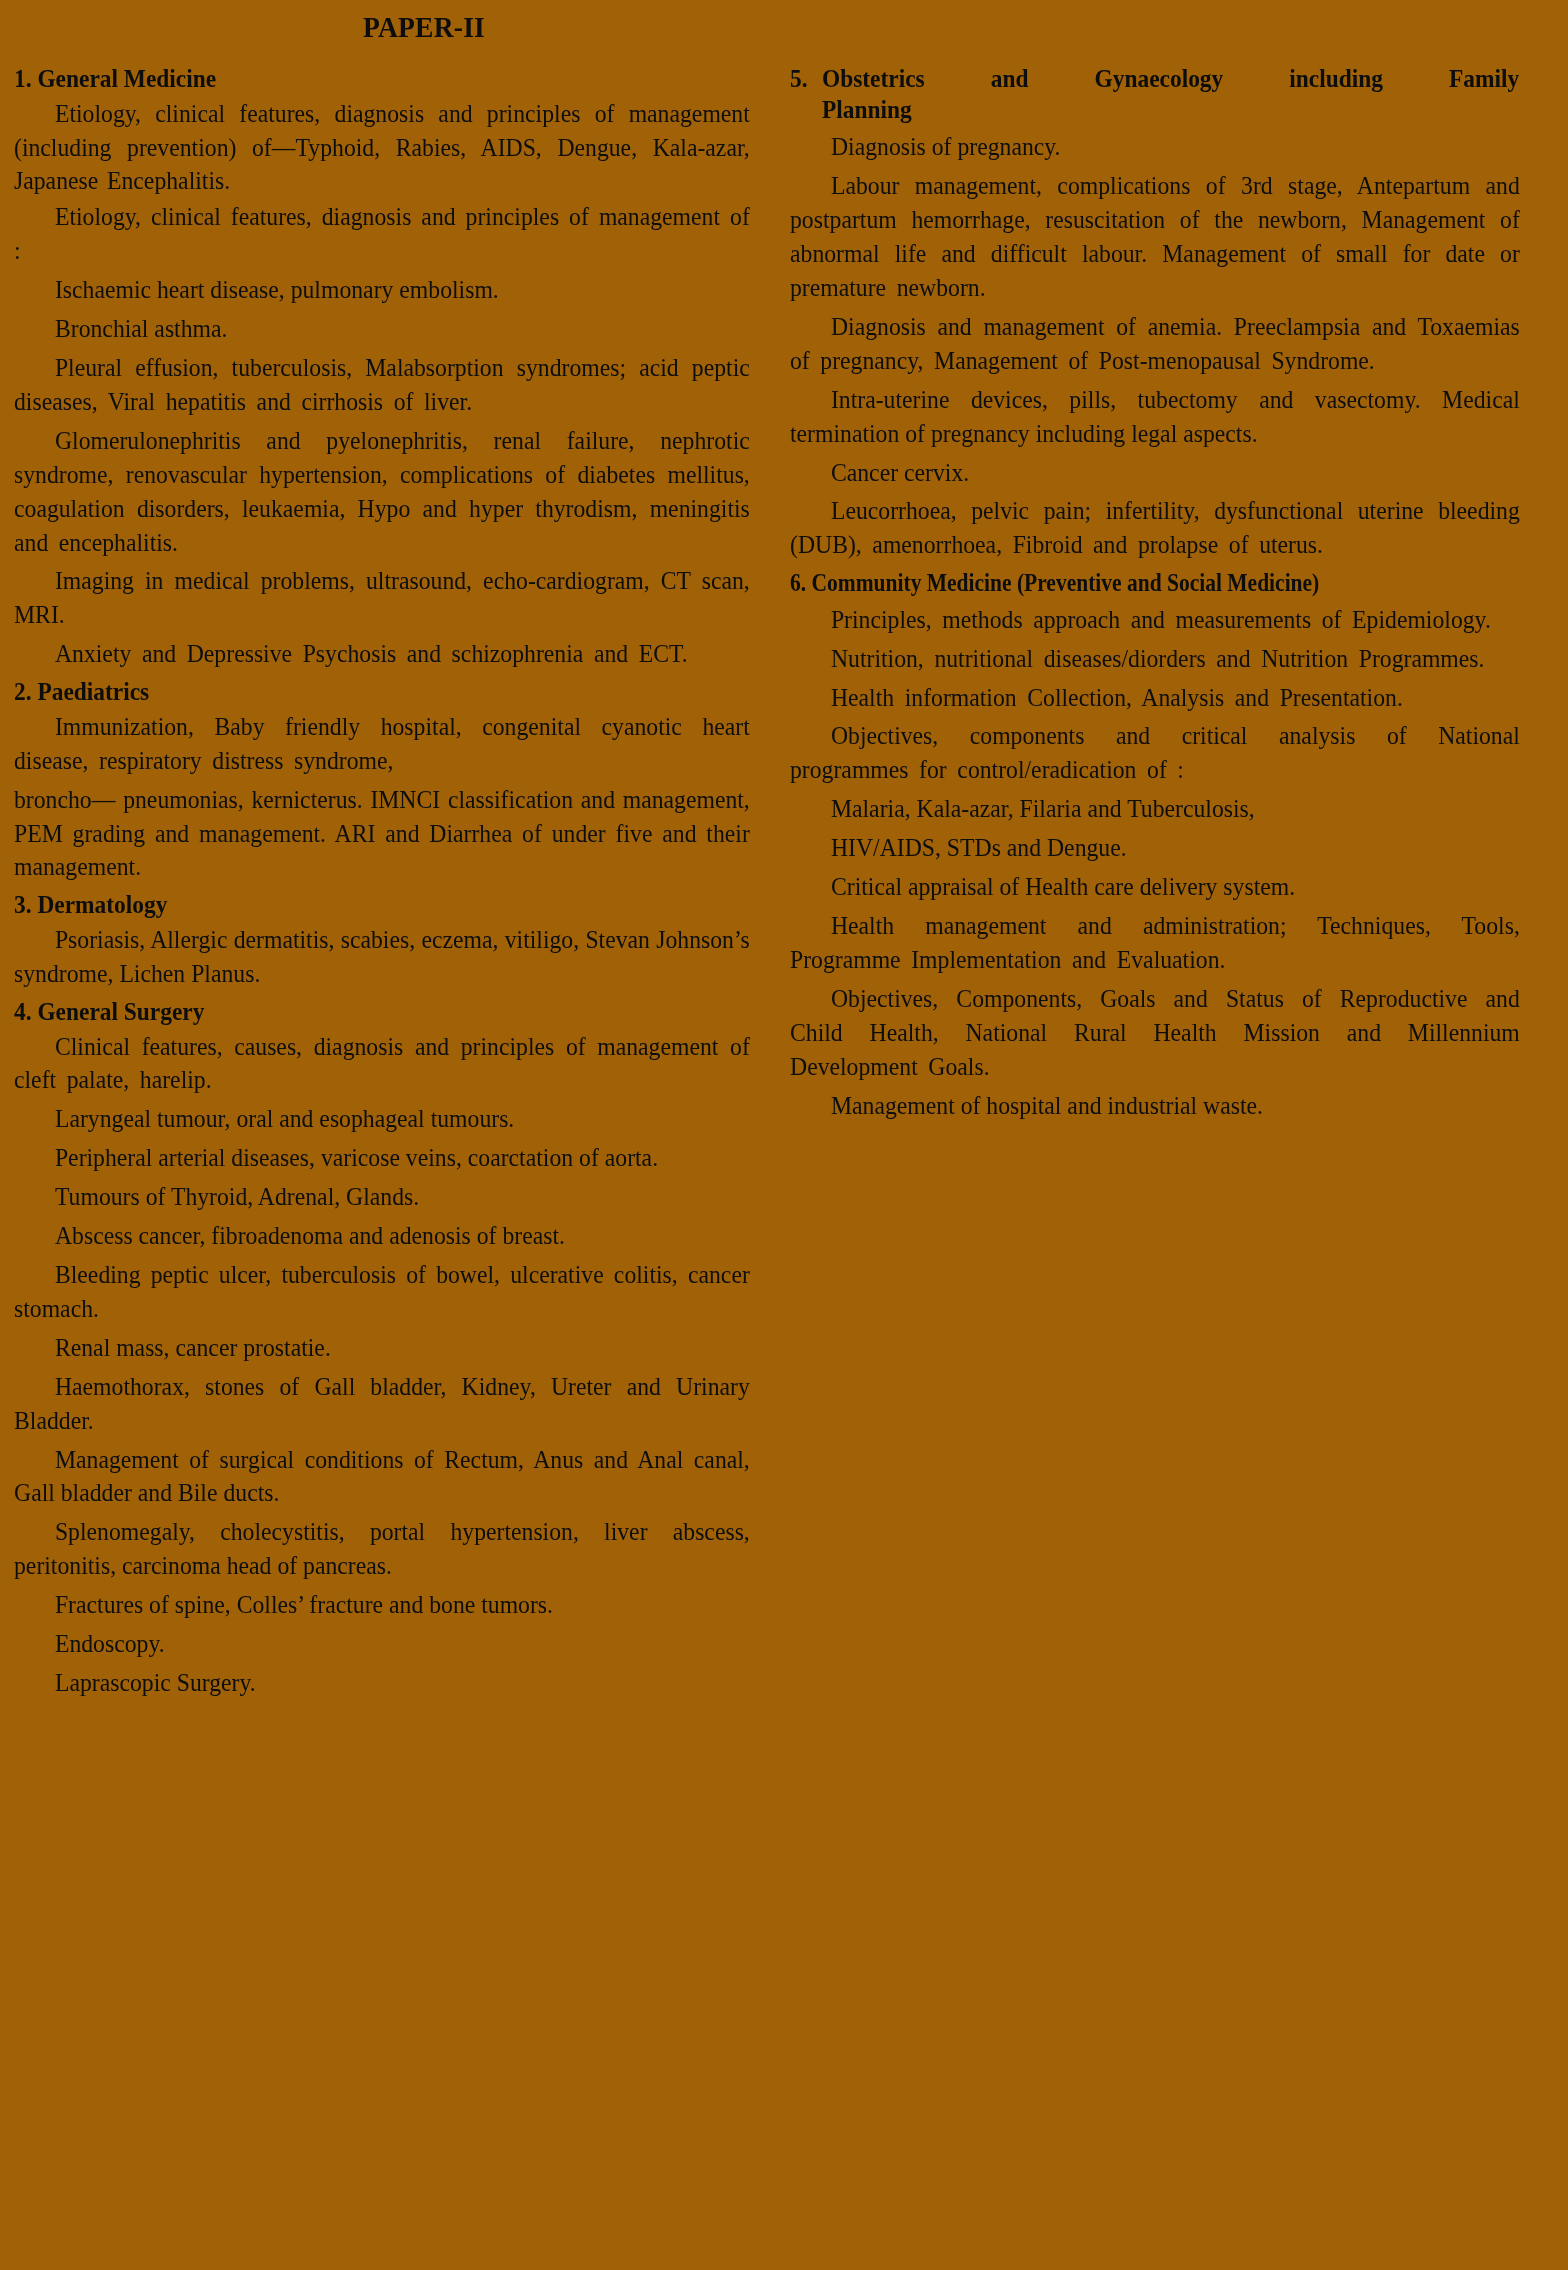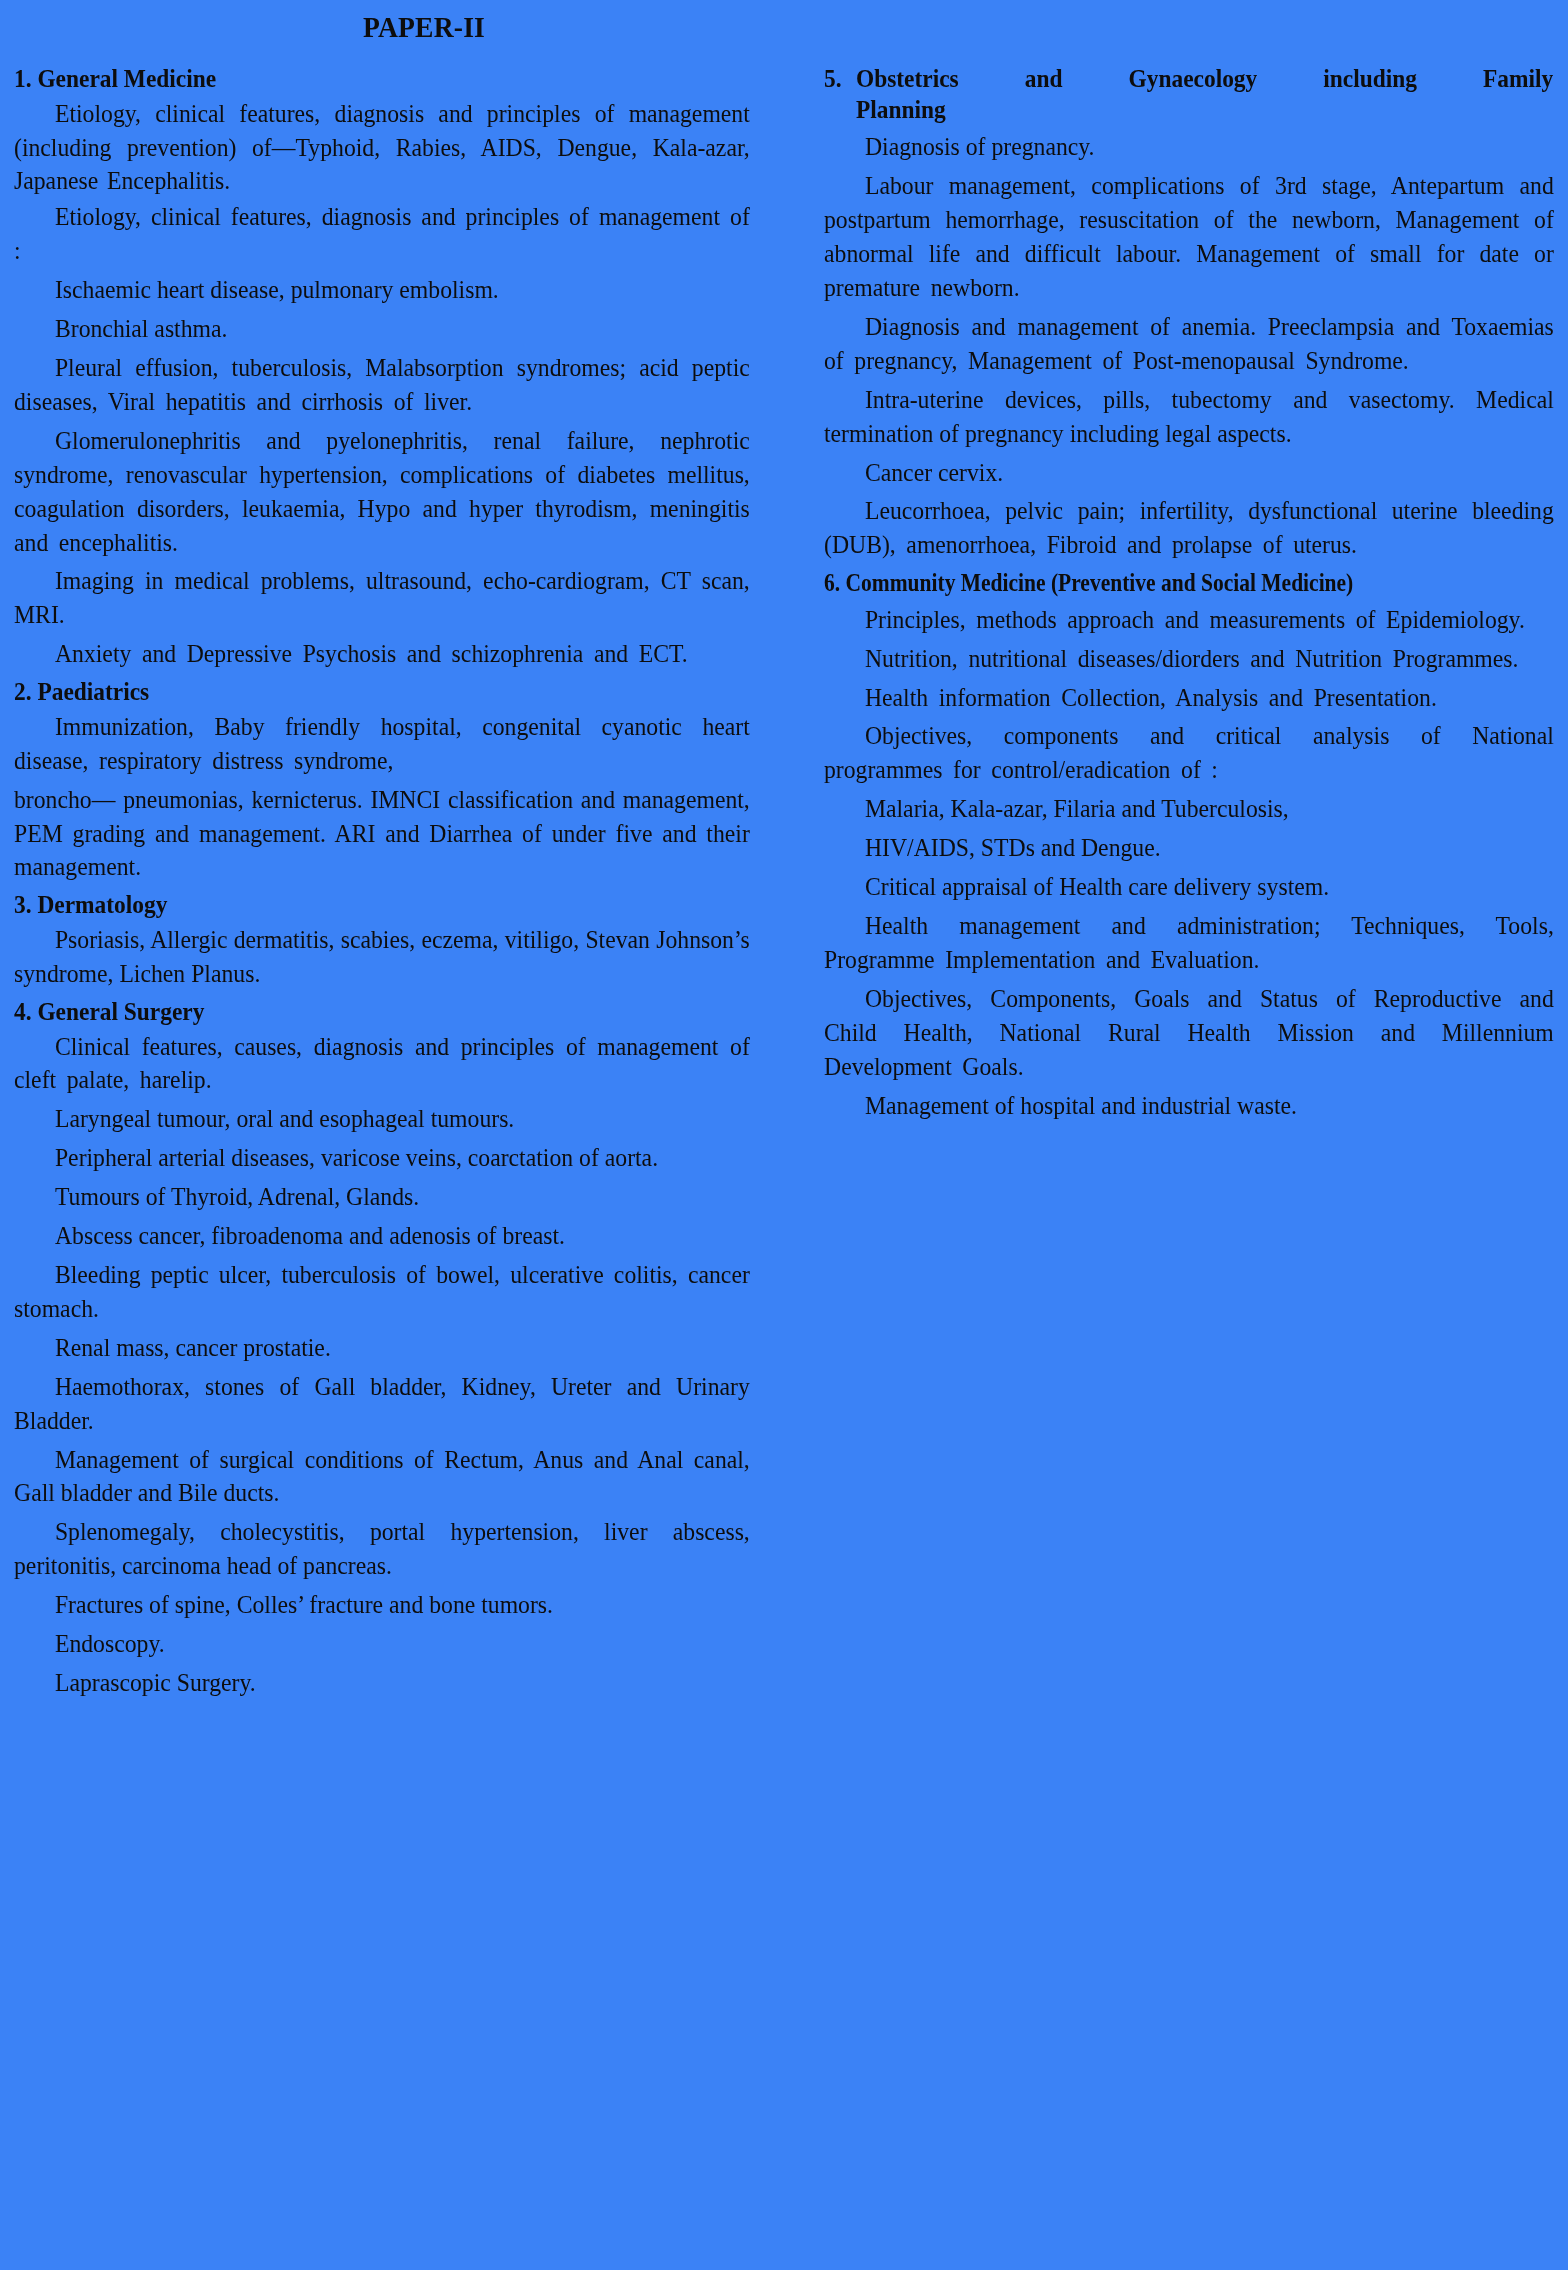--- a/index.html
+++ b/index.html
@@ -11,21 +11,21 @@
     width: 1568px;
     height: 2270px;
     font-family: "Liberation Serif", "DejaVu Serif", serif;
     color: #0d0d0d;
     overflow: hidden;
   }
   .page {
     position: relative;
     width: 1568px;
     height: 2270px;
-    background: #3b82f6;
+    background: #a16207;
     box-sizing: border-box;
     padding: 0;
   }
   .paper-title {
     position: absolute;
     top: 10px;
     left: 14px;
     width: 820px;
     text-align: center;
     font-weight: bold;
@@ -33,21 +33,21 @@
     letter-spacing: 0.2px;
     transform: scaleX(0.92);
     transform-origin: center top;
   }
   .columns {
     position: absolute;
     top: 58px;
     left: 14px;
     width: 1540px;
     display: flex;
-    gap: 74px;
+    gap: 40px;
     align-items: flex-start;
   }
   .col {
     width: 736px;
     box-sizing: border-box;
   }
   .col-right {
     width: 730px;
   }
   

